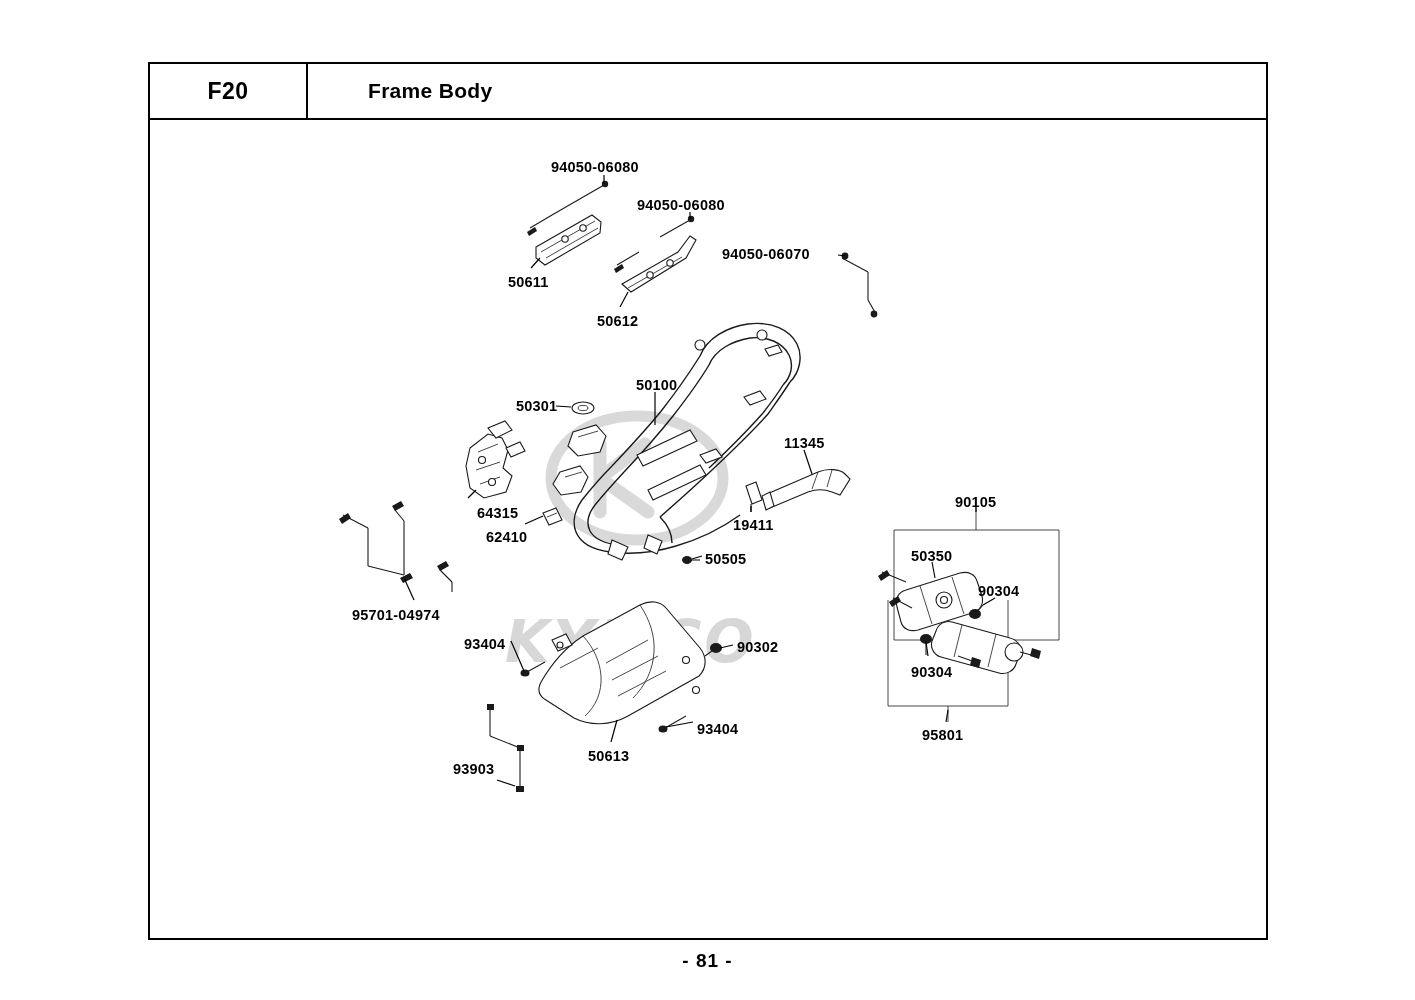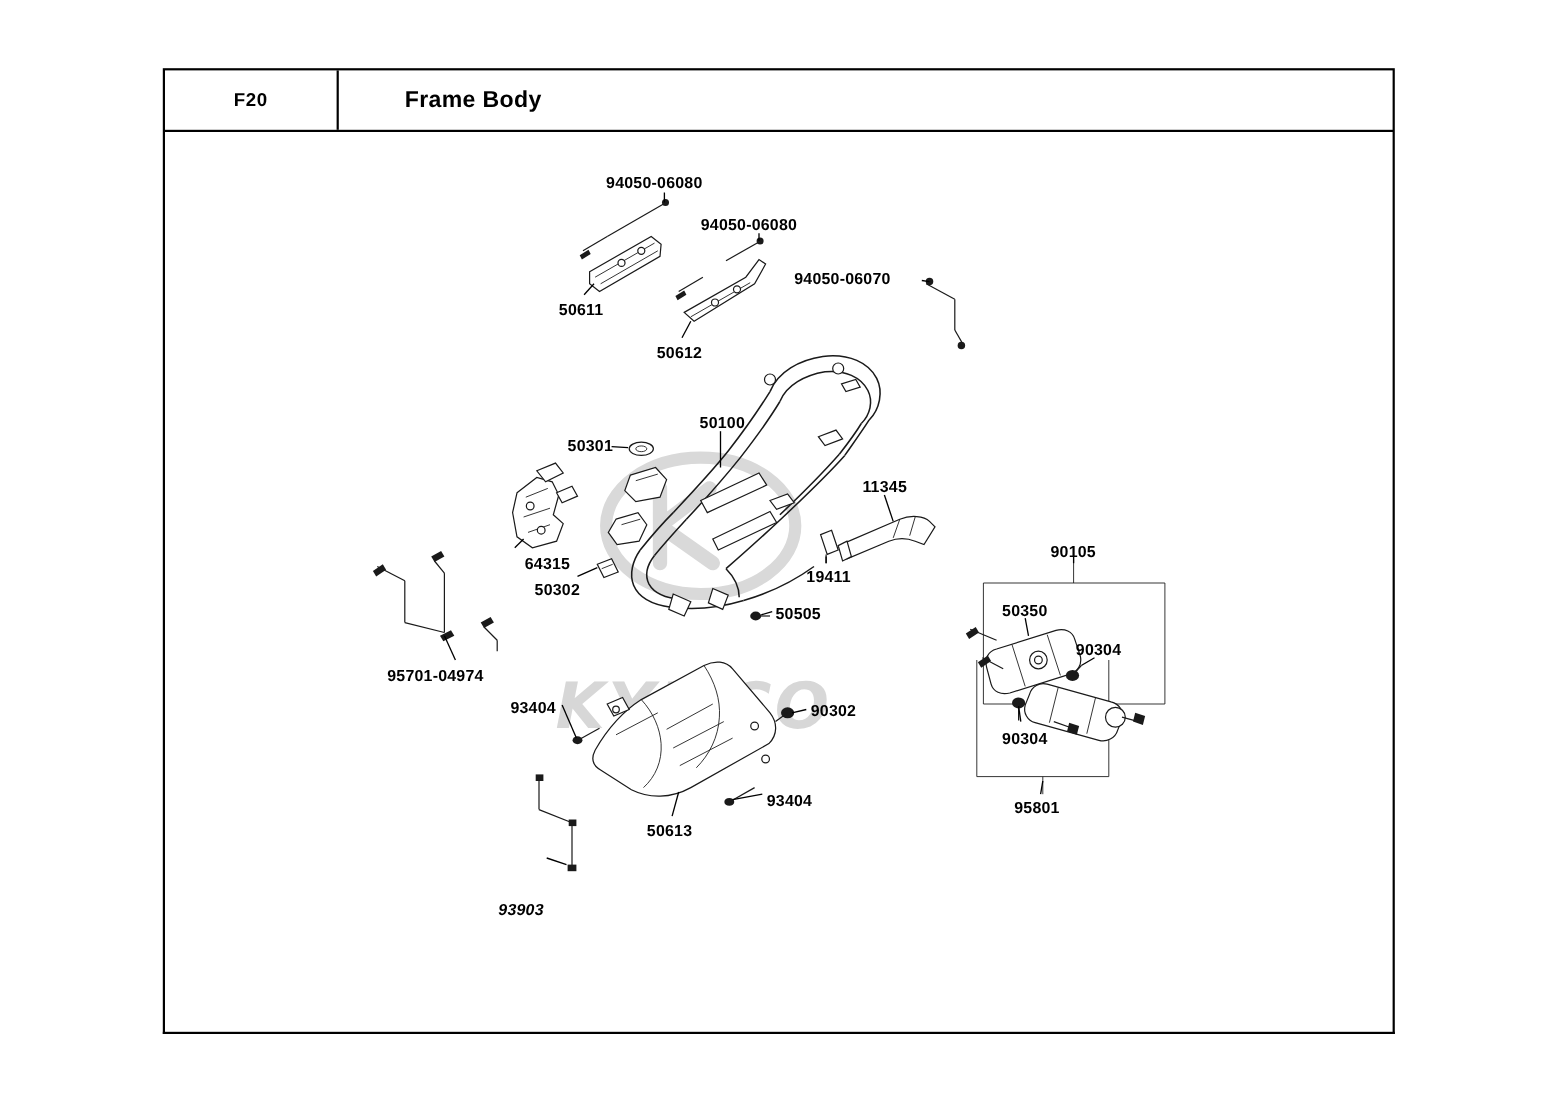--- a/index.html
+++ b/index.html
@@ -35,21 +35,21 @@
   }
   .header .code-cell {
     width: 158px;
     border-right: 2px solid #000;
     display: flex;
     align-items: center;
     justify-content: center;
     box-sizing: border-box;
   }
   .header .code-cell span {
-    font-size: 17px;
+    font-size: 23px;
     font-weight: bold;
     letter-spacing: 0.5px;
   }
   .header .title-cell {
     flex: 1;
     display: flex;
     align-items: center;
     padding-left: 60px;
     box-sizing: border-box;
   }
@@ -375,28 +375,29 @@
   <div class="callout" style="left:551px; top:160px;">94050-06080</div>
   <div class="callout" style="left:637px; top:198px;">94050-06080</div>
   <div class="callout" style="left:722px; top:247px;text-align:center;">94050-06070</div>
   <div class="callout" style="left:508px; top:275px;">50611</div>
   <div class="callout" style="left:597px; top:314px;text-align:right;">50612</div>
   <div class="callout" style="left:636px; top:378px;">50100</div>
   <div class="callout" style="left:516px; top:399px;text-align:center;">50301</div>
   <div class="callout" style="left:784px; top:436px;">11345</div>
   <div class="callout" style="left:440px; top:506px;margin-left:37px;">64315</div>
   <div class="callout" style="left:733px; top:518px;">19411</div>
-  <div class="callout" style="left:486px; top:530px;">50302</div>
+  <div class="callout" style="left:486px; top:530px;">62410</div>
   <div class="callout" style="left:955px; top:495px;">90105</div>
   <div class="callout" style="left:911px; top:549px;">50350</div>
   <div class="callout" style="left:705px; top:552px;">50505</div>
   <div class="callout" style="left:978px; top:584px;">90304</div>
   <div class="callout" style="left:352px; top:608px;">95701-04974</div>
   <div class="callout" style="left:464px; top:637px;">93404</div>
   <div class="callout" style="left:737px; top:640px;">90302</div>
   <div class="callout" style="left:911px; top:665px;">90304</div>
   <div class="callout" style="left:697px; top:722px;">93404</div>
   <div class="callout" style="left:922px; top:728px;">95801</div>
   <div class="callout" style="left:588px; top:749px;">50613</div>
-  <div class="callout" style="left:453px; top:821px;font-style:italic;">93903</div>
-
+  <div class="callout" style="left:453px; top:762px;">93903</div>
+
+  <div class="footer">- 81 -</div>
 
 </div>
 
 </body></html>

